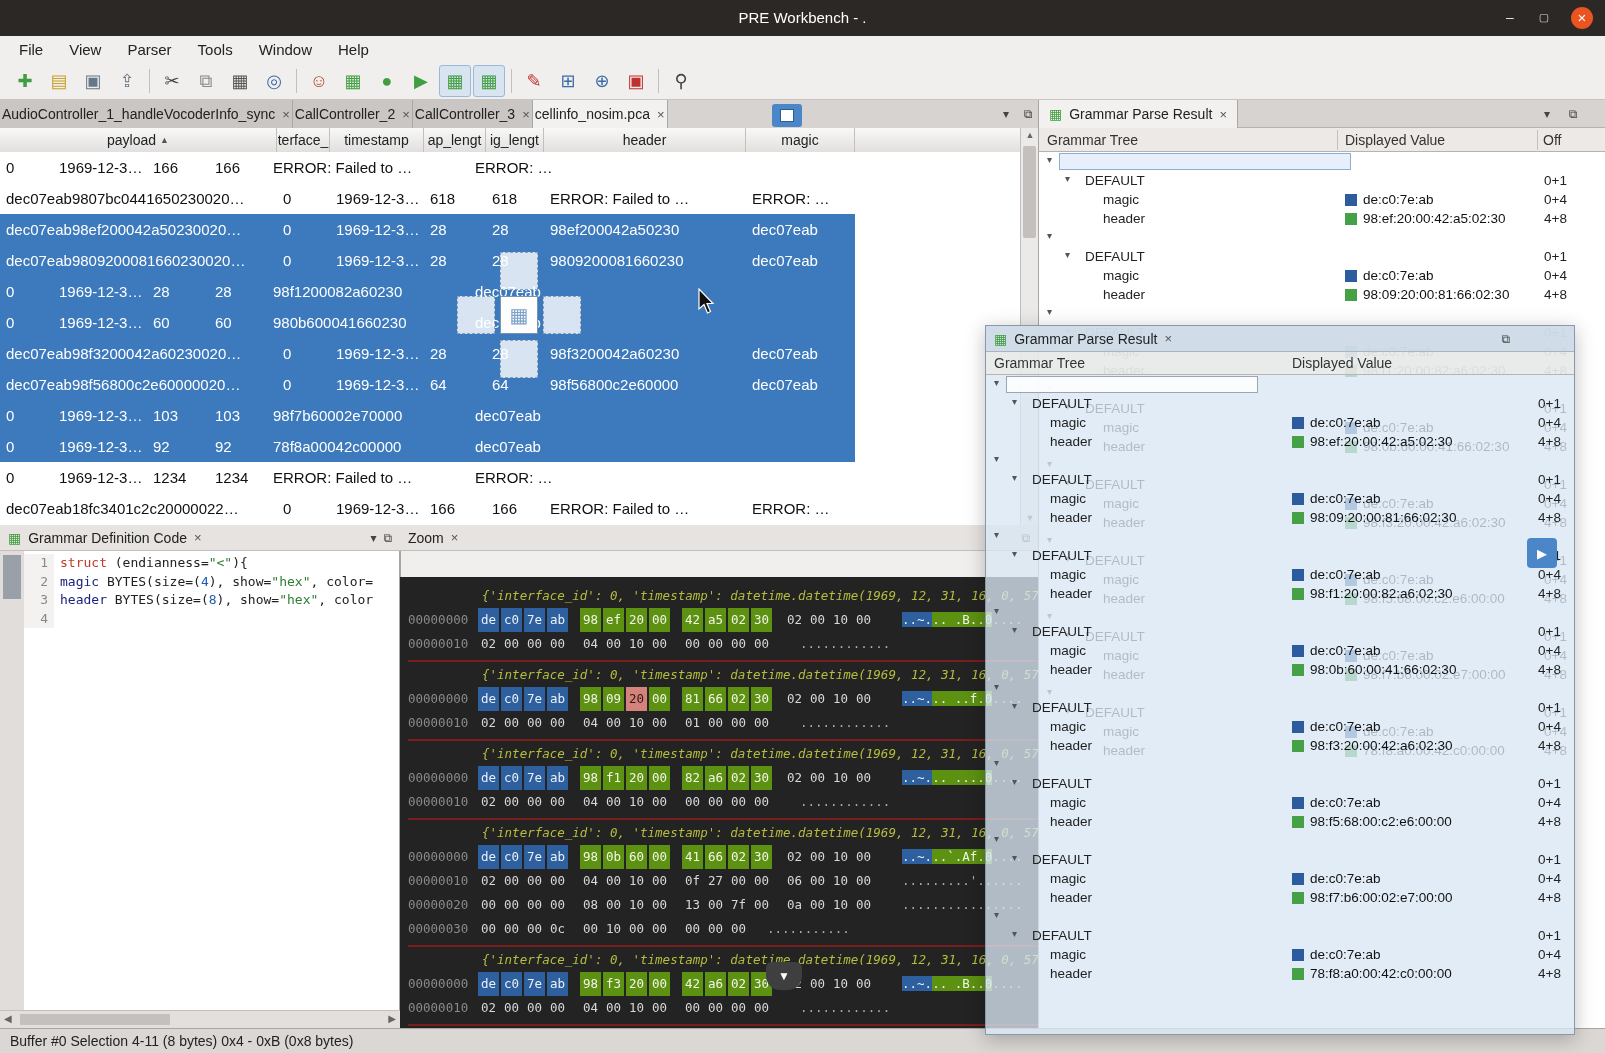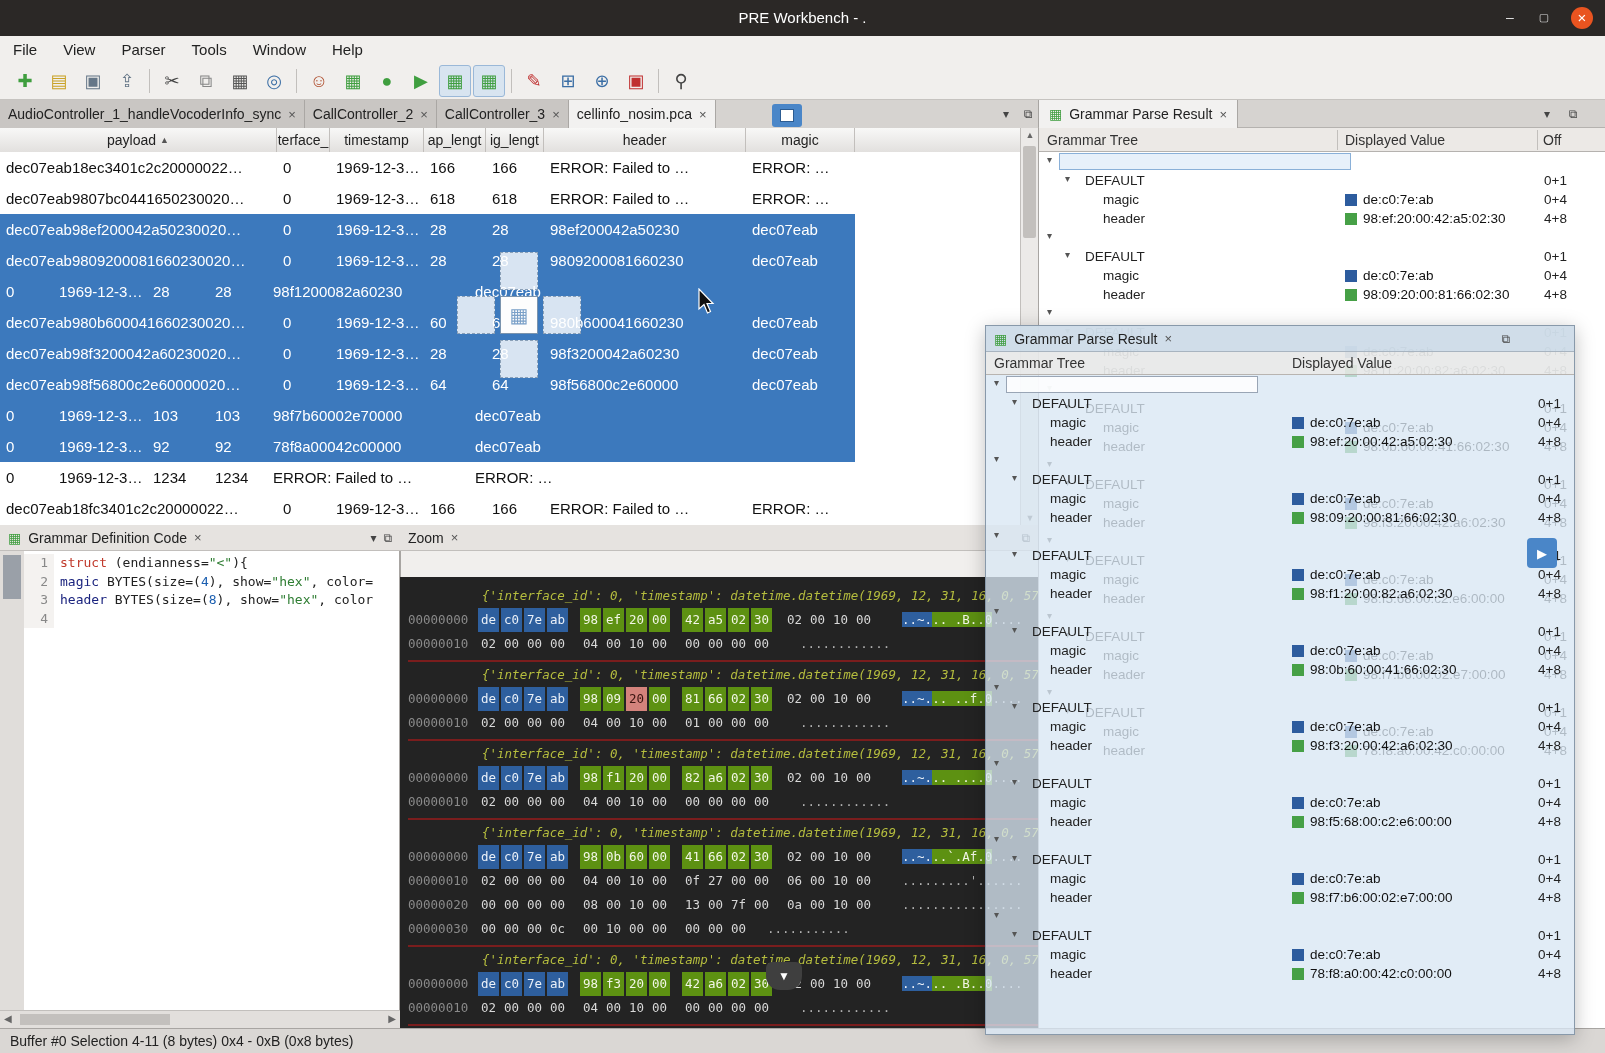--- a/index.html
+++ b/index.html
@@ -5,32 +5,32 @@
   html,body{margin:0;padding:0;background:#000;}
   #app{position:relative;width:1605px;height:1053px;overflow:hidden;background:#d6d3d0;
        font-family:"Liberation Sans",sans-serif;color:#222;}
   
   #titlebar{position:absolute;left:0;top:0;width:1605px;height:36px;background:#2b2826;color:#fff;}
   #titlebar .wtitle{position:absolute;left:0;right:0;text-align:center;line-height:36px;font-size:15px;}
   .wc{position:absolute;top:7px;width:22px;height:22px;line-height:21px;text-align:center;color:#ddd;font-size:14px;border-radius:50%;}
   #wc-min{right:84px;} #wc-max{right:50px;font-size:11px;}
   #wc-close{right:12px;background:#e95420;color:#fff;font-size:15px;}
   
-  #menubar{position:absolute;left:0;top:36px;width:1605px;height:26px;background:#f1efed;display:flex;align-items:center;box-sizing:border-box;}
+  #menubar{position:absolute;left:0;top:36px;width:1605px;height:26px;background:#f1efed;display:flex;align-items:center;padding-left:6px;box-sizing:border-box;}
   .menu-item{padding:2px 13px;font-size:15px;color:#222;}
   
   #toolbar{position:absolute;left:0;top:62px;width:1605px;height:38px;background:#f1efed;border-bottom:1px solid #c6c3c0;display:flex;align-items:center;padding-left:8px;box-sizing:border-box;}
   .tool-btn{width:30px;height:30px;margin:0 1px;display:flex;align-items:center;justify-content:center;border-radius:3px;border:1px solid transparent;}
   .tool-btn.pressed{background:#d8e4f0;border:1px solid #9ab8d8;}
   .tool-glyph{font-size:18px;line-height:1;}
   .tool-sep{width:1px;height:24px;background:#c2bfbc;margin:0 5px;}
   
   #doc-tabbar{position:absolute;left:0;top:100px;width:1038px;height:28px;background:#d6d3d0;border-bottom:1px solid #b5b2af;}
   #doc-tabs{display:flex;height:28px;}
-  .dtab{display:flex;align-items:center;gap:7px;padding:0 8px;background:#c9c6c3;border-right:1px solid #aaa7a4;font-size:14px;white-space:nowrap;}
+  .dtab{display:flex;align-items:center;gap:7px;padding:0 2px;background:#c9c6c3;border-right:1px solid #aaa7a4;font-size:14px;white-space:nowrap;}
   .dtab.active{background:#f2f1f0;}
   .dtab-close{color:#555;font-size:13px;}
   .tabbar-btn{position:absolute;top:4px;width:20px;height:20px;text-align:center;line-height:20px;color:#444;font-size:12px;}
   
   #ptable-head{position:absolute;left:0;top:128px;width:1020px;height:24px;background:linear-gradient(#f8f8f7,#e2e0de);border-bottom:1px solid #b5b2af;display:flex;font-size:14px;}
   .th{display:flex;align-items:center;justify-content:center;gap:4px;border-right:1px solid #c2bfbc;box-sizing:border-box;overflow:hidden;white-space:nowrap;}
   .th0{width:277px;} .th1{width:53px;} .th2{width:94px;} .th3{width:62px;} .th4{width:58px;} .th5{width:202px;} .th6{width:109px;}
   .sort-arrow{font-size:9px;color:#555;}
   #ptable-body{position:absolute;left:0;top:152px;width:1020px;height:373px;background:#fff;overflow:hidden;}
   .trow{display:flex;width:855px;height:31px;line-height:31px;font-size:15px;color:#111;}
@@ -236,21 +236,20 @@
       </div>
       <div class="th th5">
         <span>header</span>
       </div>
       <div class="th th6">
         <span>magic</span>
       </div>
     </div>
   <div id="ptable-body">
       <div class="trow">
-        <div class="td td0">dec07eab18ec3401c2c20000022…</div>
         <div class="td td1">0</div>
         <div class="td td2">1969-12-3…</div>
         <div class="td td3">166</div>
         <div class="td td4">166</div>
         <div class="td td5">ERROR: Failed to …</div>
         <div class="td td6">ERROR: …</div>
       </div>
       <div class="trow">
         <div class="td td0">dec07eab9807bc0441650230020…</div>
         <div class="td td1">0</div>
@@ -280,21 +279,20 @@
       </div>
       <div class="trow selected">
         <div class="td td1">0</div>
         <div class="td td2">1969-12-3…</div>
         <div class="td td3">28</div>
         <div class="td td4">28</div>
         <div class="td td5">98f1200082a60230</div>
         <div class="td td6">dec07eab</div>
       </div>
       <div class="trow selected">
-        <div class="td td0">dec07eab980b600041660230020…</div>
         <div class="td td1">0</div>
         <div class="td td2">1969-12-3…</div>
         <div class="td td3">60</div>
         <div class="td td4">60</div>
         <div class="td td5">980b600041660230</div>
         <div class="td td6">dec07eab</div>
       </div>
       <div class="trow selected">
         <div class="td td0">dec07eab98f3200042a60230020…</div>
         <div class="td td1">0</div>

